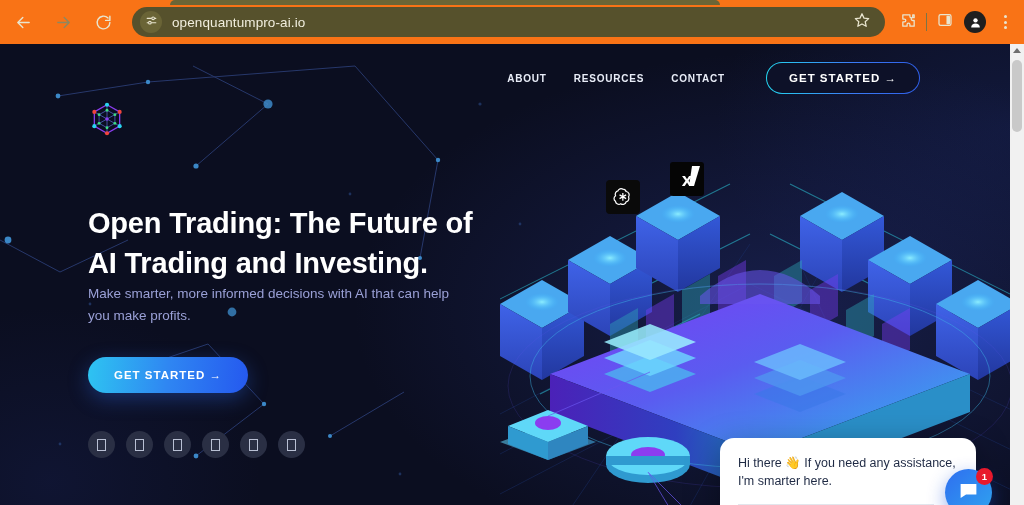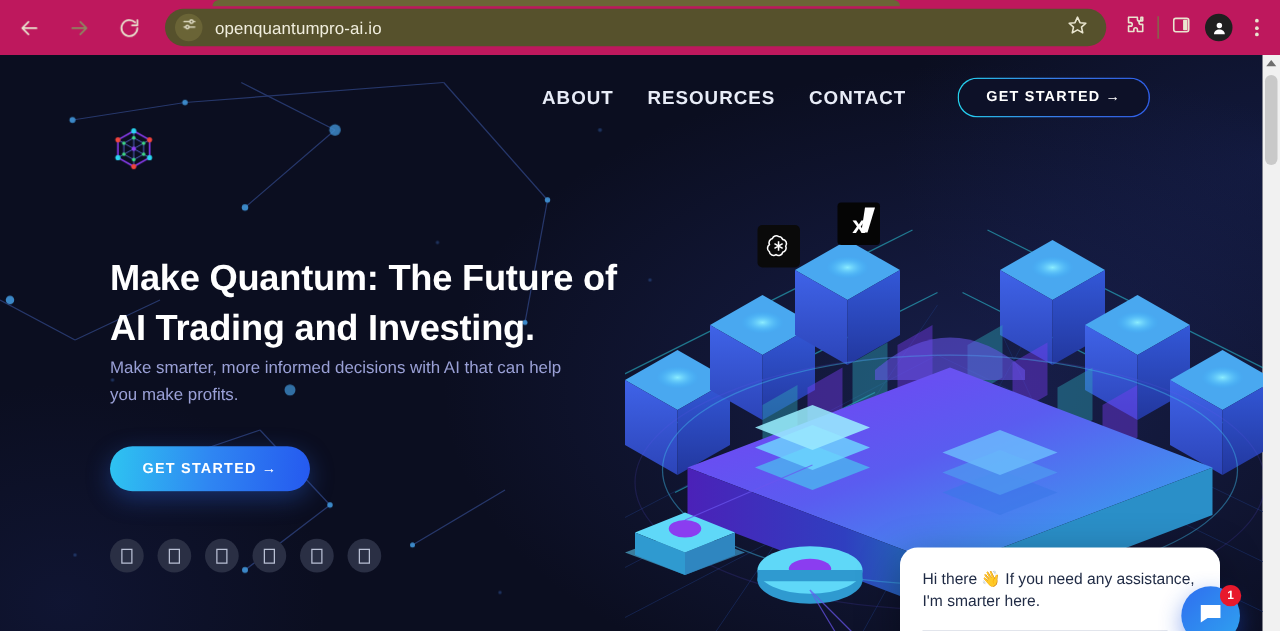--- a/index.html
+++ b/index.html
@@ -5,21 +5,21 @@
   * { box-sizing: border-box; margin: 0; padding: 0; }
   html, body {
     width: 1024px; height: 505px; overflow: hidden;
     font-family: "Liberation Sans", sans-serif;
     background: #0b0e1d;
   }
 
   
   .browser-bar {
     position: absolute; top: 0; left: 0; width: 1024px; height: 44px;
-    background: #be185d;
+    background: #f97316;
     display: flex; align-items: center; gap: 0px;
     z-index: 40;
   }
   .nav-btn {
     width: 34px; height: 34px; margin-left: 6px;
     display: flex; align-items: center; justify-content: center;
     border-radius: 50%;
   }
   .nav-btn svg { display: block; }
   .omnibox {
@@ -74,21 +74,21 @@
   .site-header {
     position:absolute; top:0; left:0; width:100%; height:62px;
     display:flex; align-items:center; z-index: 12;
   }
   .logo-wrap { position:absolute; left:88px; top:56px; width:38px; height:38px; }
   .site-nav {
     position:absolute; right:90px; top:18px;
     display:flex; align-items:center; gap:27px;
   }
   .nav-link {
-    color:#e8ecf7; font-size:15px; font-weight:700; letter-spacing:.8px;
+    color:#e8ecf7; font-size:10px; font-weight:700; letter-spacing:.8px;
     text-decoration:none; white-space:nowrap;
   }
   .nav-cta {
     position:relative; margin-left:14px;
     padding: 9px 22px; border-radius: 22px;
     font-size: 11.5px; font-weight: 700; letter-spacing: 1px;
     color: #ffffff; white-space: nowrap;
     background: transparent;
     border: 1.5px solid transparent;
     background-image:
@@ -500,21 +500,21 @@
       <g>
         <rect x="170" y="38" width="34" height="34" rx="3" fill="#050505"></rect>
         <text x="187" y="62" font-family="Liberation Sans, sans-serif" font-size="19" font-weight="700" fill="#ffffff" text-anchor="middle">x</text>
         <path d="M192 42 L200 42 L194 62 L189 62 Z" fill="#ffffff"></path>
       </g>
     </svg>
   </div>
 
   <div class="hero">
     <h1>
-      <span>Make Quantum: The Future of</span><br>
+      <span>Open Trading: The Future of</span><br>
       <span>AI Trading and Investing.</span>
     </h1>
     <p>Make smarter, more informed decisions with AI that can help you make profits.</p>
     <button class="hero-cta">GET STARTED →</button>
 
     <div class="socials">
       <a class="social-btn" href="#">
           <span class="tofu"></span>
         </a>
       <a class="social-btn" href="#">

